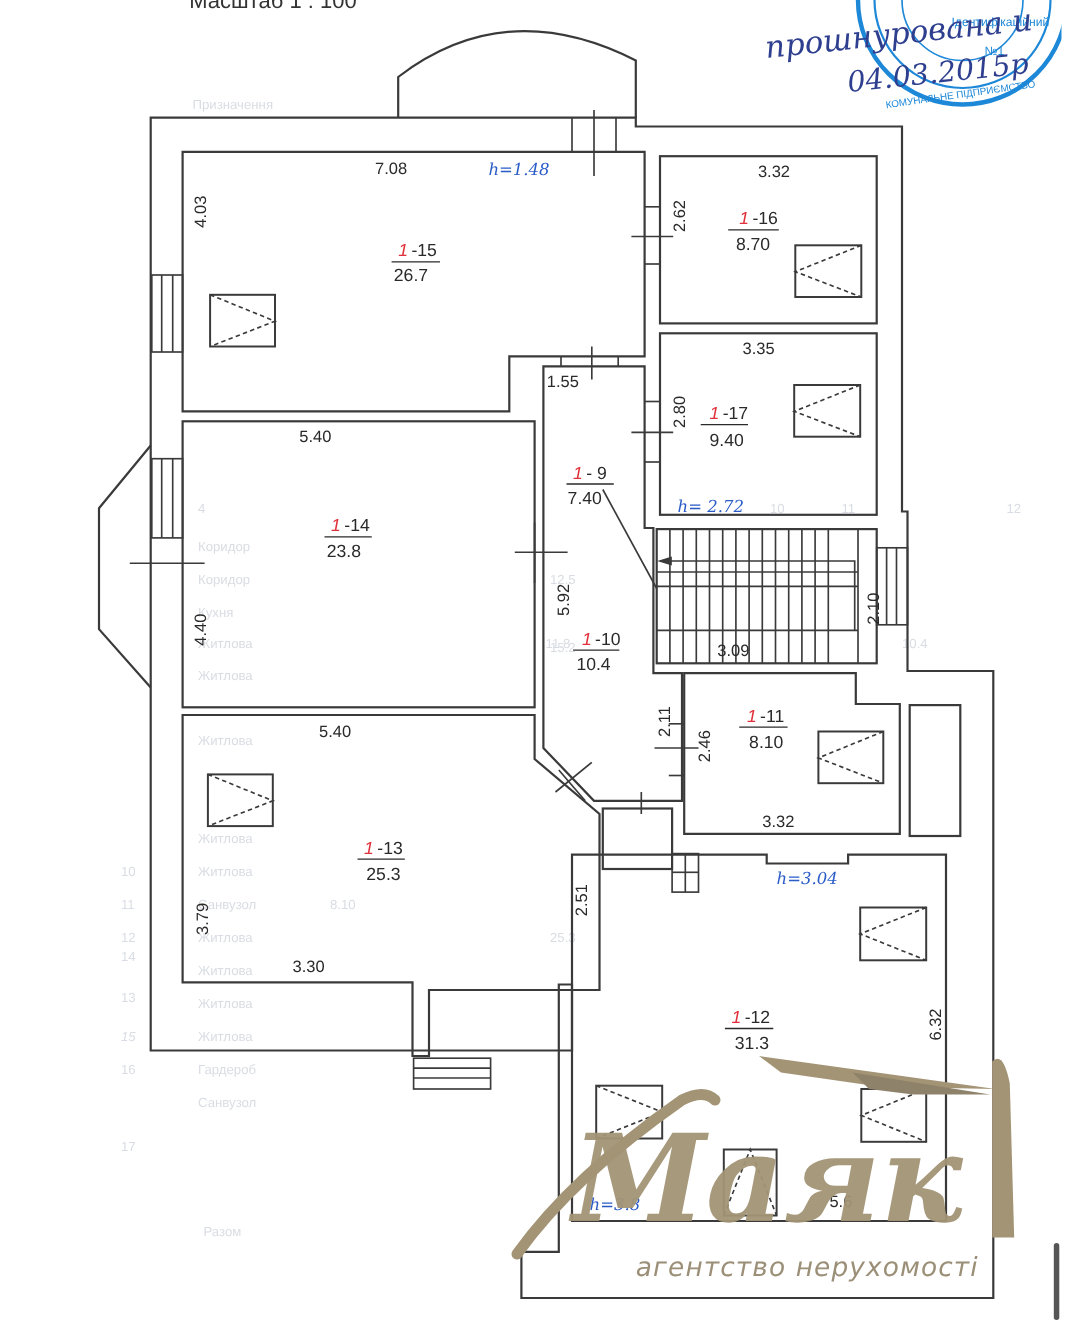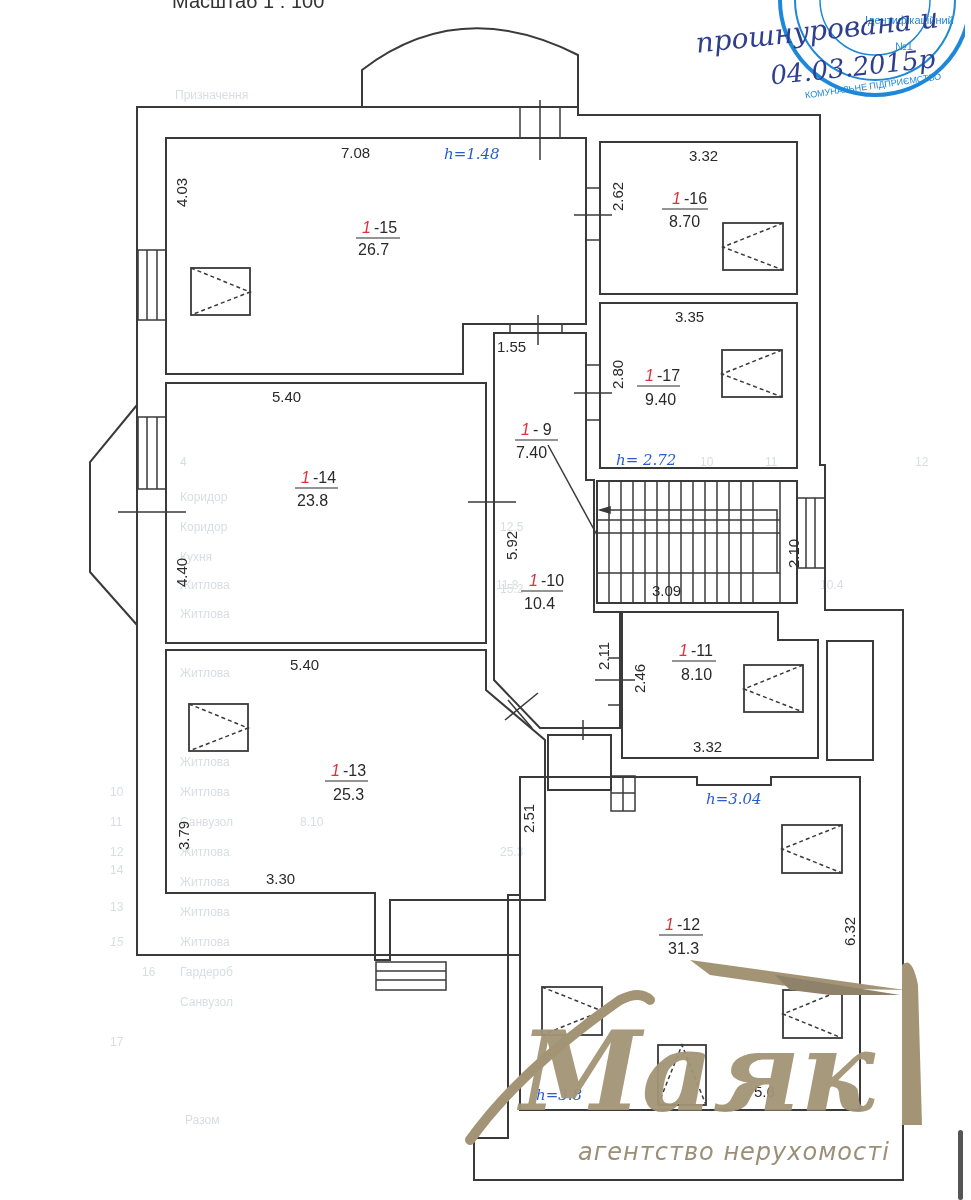--- a/index.html
+++ b/index.html
@@ -35,21 +35,21 @@
   <div class="ghost" style="left:180px;top:935px;">Житлова</div>
   <div class="ghost" style="left:180px;top:965px;">Гардероб</div>
   <div class="ghost" style="left:180px;top:995px;">Санвузол</div>
   <div class="ghost" style="left:185px;top:1080px;margin-top:33px;">Разом</div>
   <div class="ghost" style="left:110px;top:785px;">10</div>
   <div class="ghost" style="left:110px;top:815px;">11</div>
   <div class="ghost" style="left:110px;top:845px;">12</div>
   <div class="ghost" style="left:110px;top:875px;margin-top:25px;">13</div>
   <div class="ghost" style="left:110px;top:863px;">14</div>
   <div class="ghost" style="left:110px;top:935px;font-style:italic;">15</div>
-  <div class="ghost" style="left:110px;top:965px;margin-left:32px;">16</div>
+  <div class="ghost" style="left:110px;top:965px;">16</div>
   <div class="ghost" style="left:110px;top:995px;margin-top:40px;">17</div>
   <div class="ghost" style="left:500px;top:520px;">12.5</div>
   <div class="ghost" style="left:500px;top:582px;">15.2</div>
   <div class="ghost" style="left:496px;top:578px;">11.8</div>
   <div class="ghost" style="left:820px;top:578px;">10.4</div>
   <div class="ghost" style="left:500px;top:845px;">25.3</div>
   <div class="ghost" style="left:300px;top:815px;">8.10</div>
 </div>
 
 <div class="scale">Масштаб 1 : 100</div>

